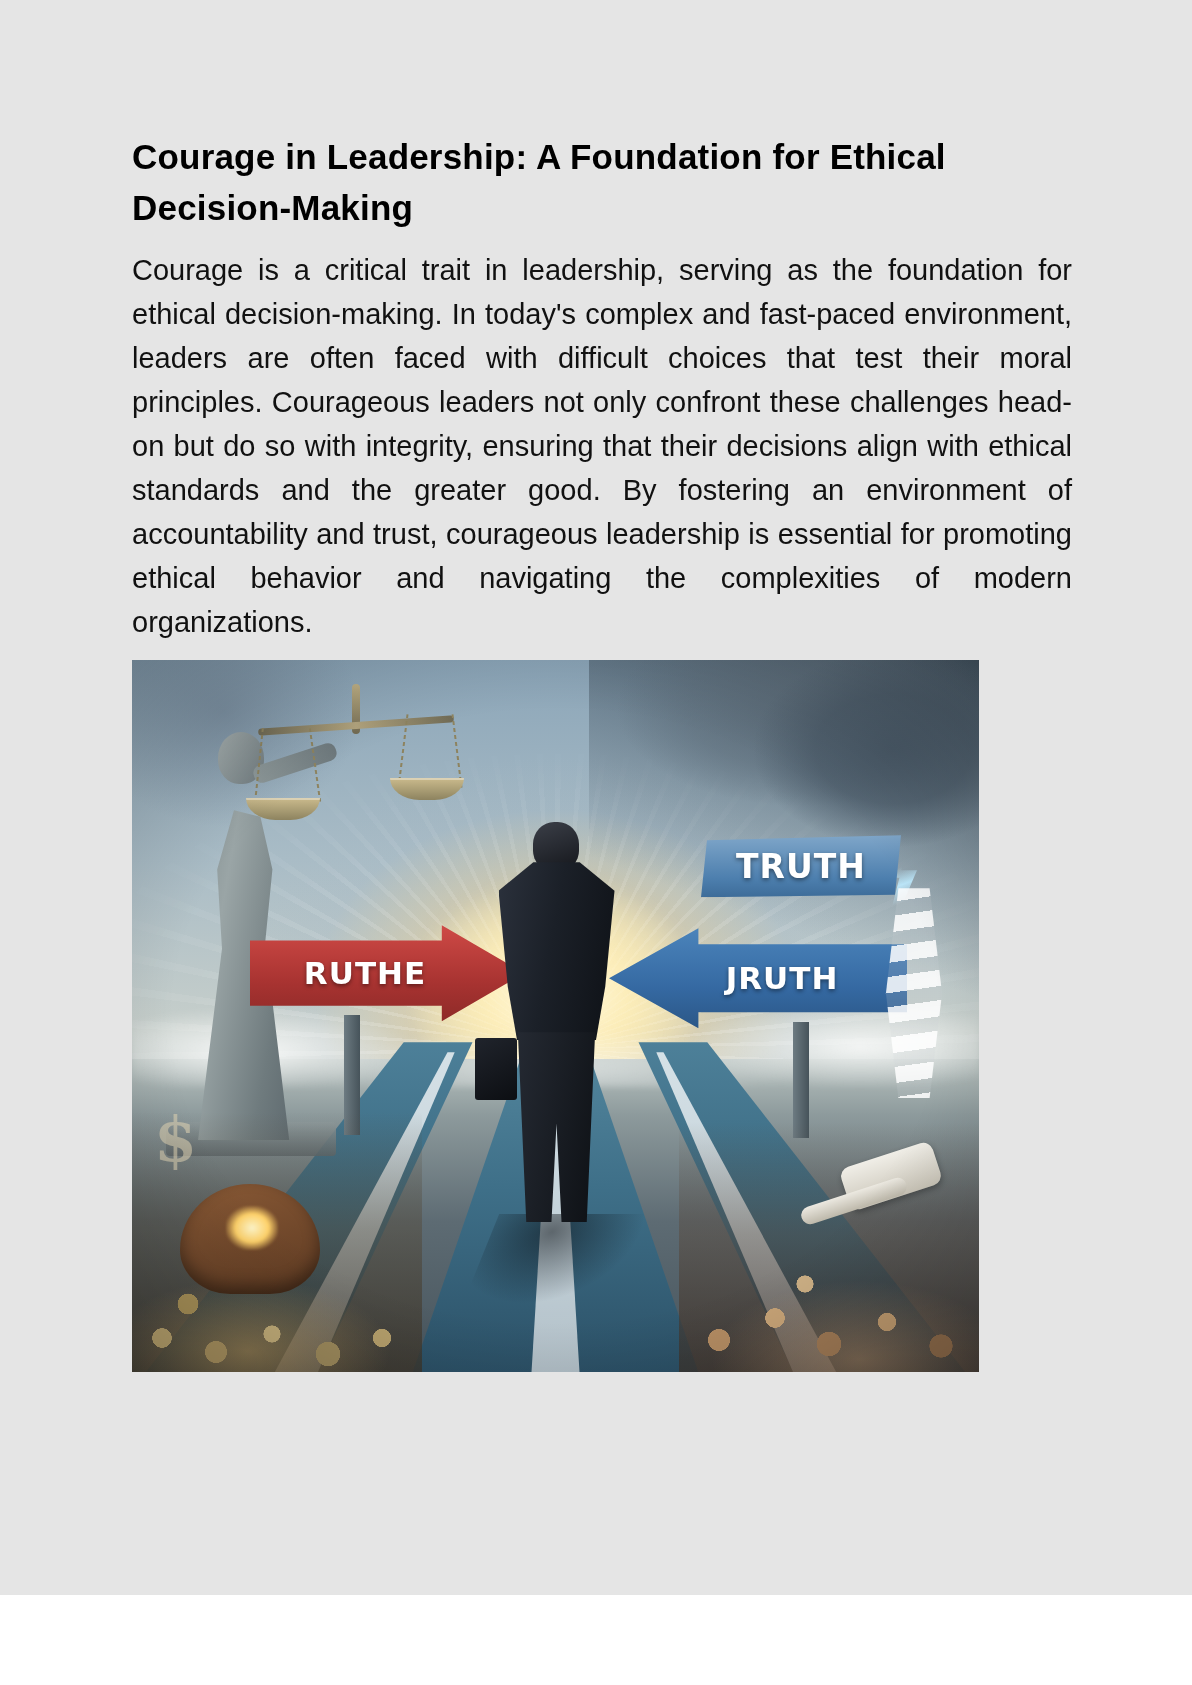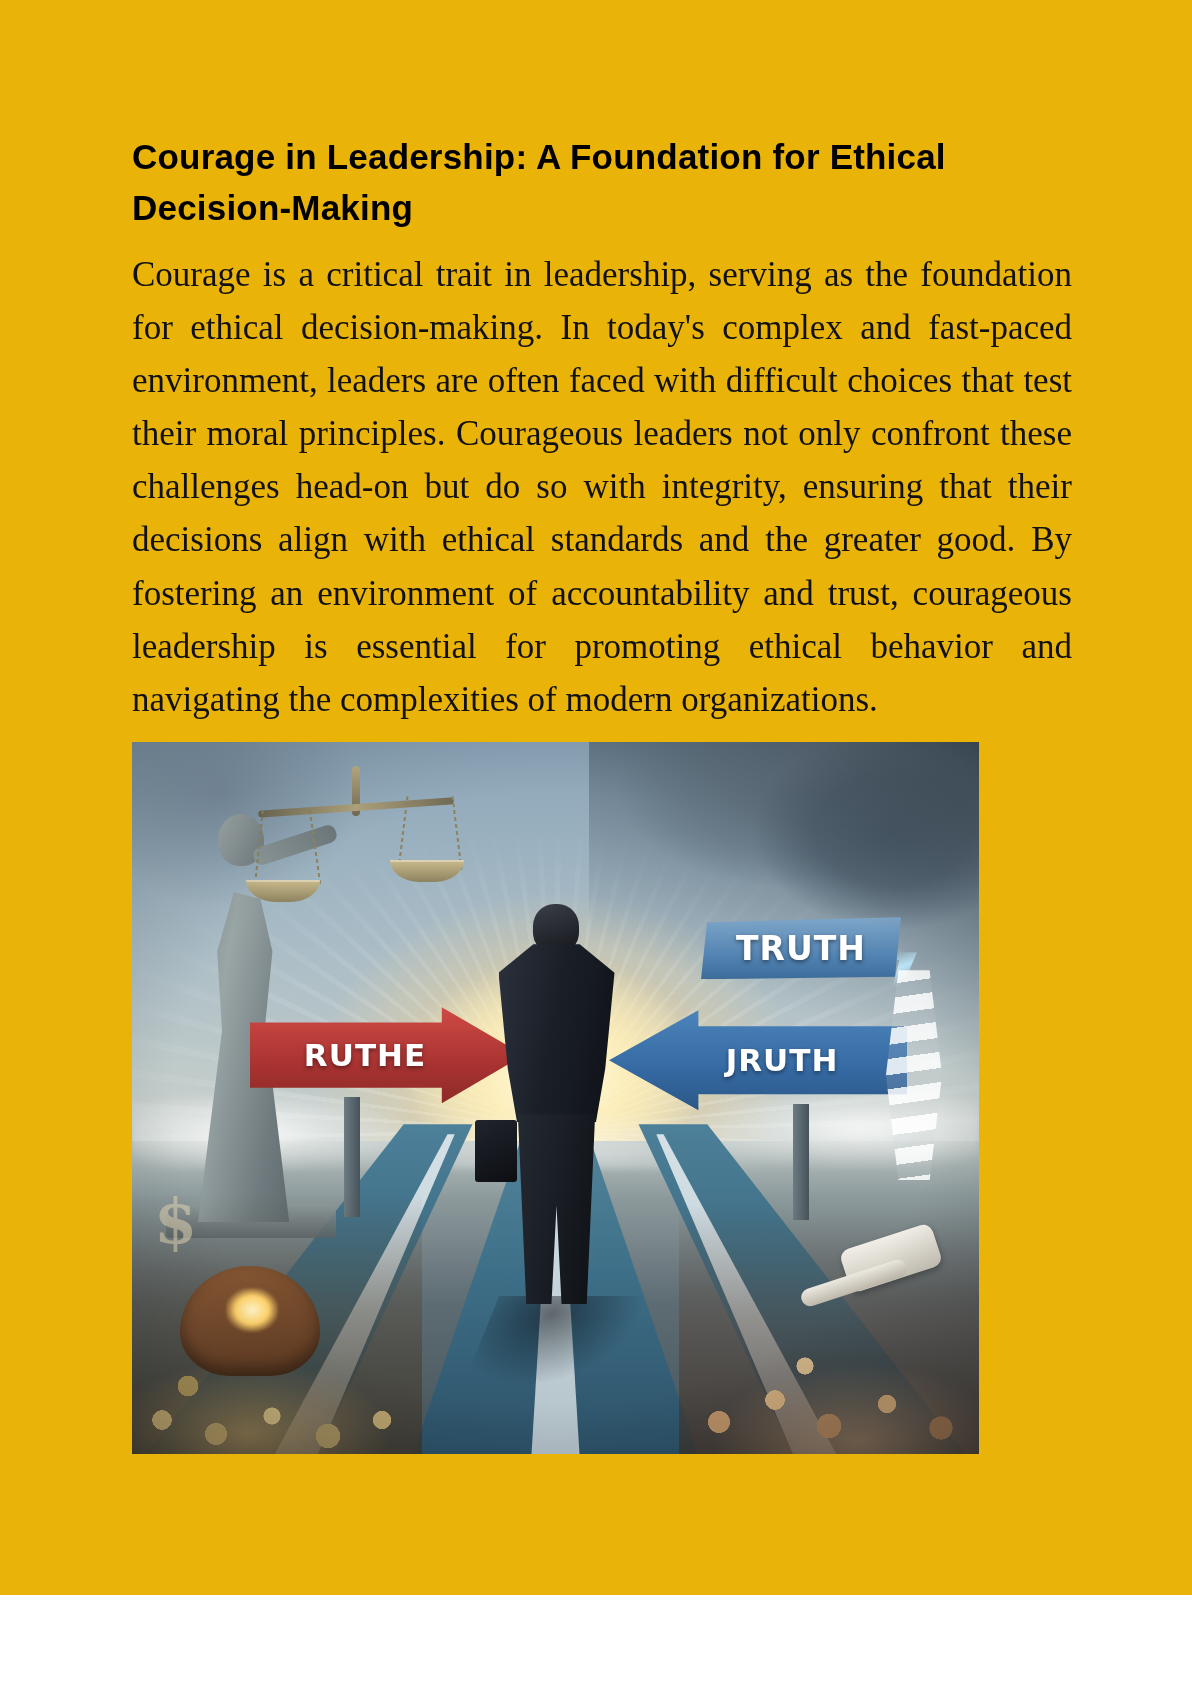--- a/index.html
+++ b/index.html
@@ -11,39 +11,38 @@
     width: 1192px;
     height: 1685px;
     font-family: "Liberation Sans", sans-serif;
     color: #000000;
     overflow: hidden;
   }
   .page {
     position: relative;
     width: 1192px;
     height: 1595px;
-    background: #eab308;
+    background: #e5e5e5;
     box-sizing: border-box;
     padding: 132px 120px 0 132px;
   }
   .doc-title {
     font-size: 35px;
     font-weight: bold;
     line-height: 1.45;
     letter-spacing: 0.2px;
     margin: 0 0 14px 0;
     color: #000;
   }
   .doc-paragraph {
-    font-size: 35px;
+    font-size: 29px;
     line-height: 1.52;
     text-align: justify;
     margin: 0 0 16px 0;
     color: #111;
-    font-family: Liberation Serif, serif;
   }
   .figure-wrap {
     margin-top: 14px;
     width: 847px;
   }
   .figure {
     position: relative;
     width: 847px;
     height: 712px;
     overflow: hidden;

